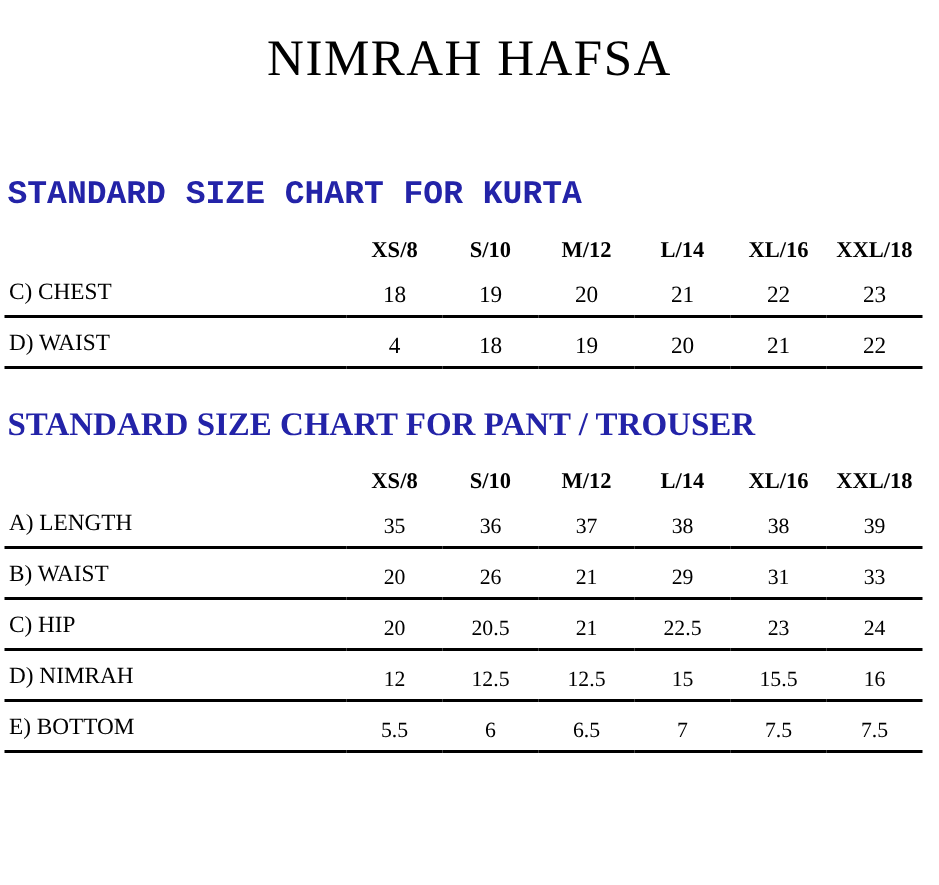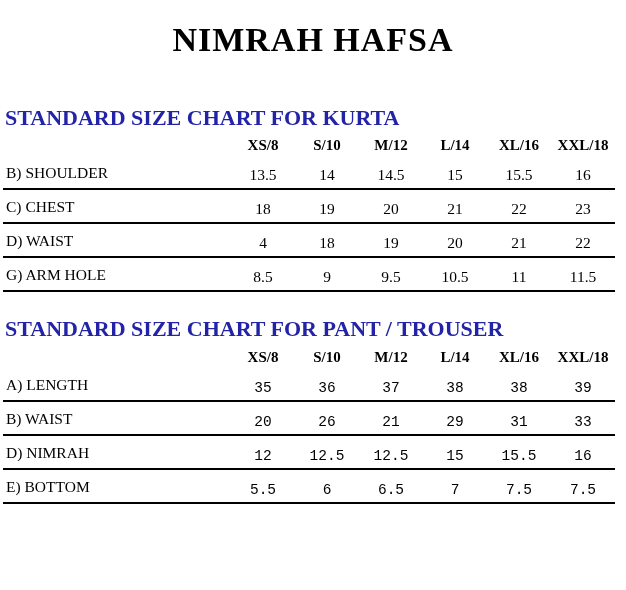--- a/index.html
+++ b/index.html
@@ -15,39 +15,39 @@
     color: #000000;
   }
   .page {
     width: 626px;
     height: 590px;
     position: relative;
   }
   .brand-title {
     margin: 20px 0 0 0;
     font-size: 34px;
-    font-weight: bold;
+    font-weight: normal;
     text-align: center;
     letter-spacing: 1px;
     line-height: 1.2;
     font-family: "Liberation Serif", serif;
   }
   .section-heading {
     margin: 0 0 0 5px;
     font-size: 22px;
     font-weight: bold;
     color: #2323A8;
     line-height: 1.2;
     font-family: "Liberation Serif", serif;
   }
-  .heading-kurta { margin-top: 44px; }
+  .heading-kurta { margin-top: 56px; font-family: Liberation Mono, monospace; }
   .heading-pant  { margin-top: 24px; }
   table.size-table {
     width: 612px;
-    margin: 0 0 0 3px;
+    margin: 10px 0 0 3px;
     border-collapse: collapse;
     table-layout: fixed;
   }
   table.size-table col.c-label { width: 228px; }
   table.size-table col.c-val   { width: 64px; }
   table.size-table th {
     font-size: 15px;
     font-weight: bold;
     text-align: center;
     vertical-align: bottom;
@@ -71,21 +71,21 @@
   table.size-table td.lbl {
     text-align: left;
     padding-left: 3px;
     padding-bottom: 6px;
     font-family: "Liberation Serif", serif;
   }
   table.kurta-table td.val {
     font-family: "Liberation Serif", serif;
   }
   table.pant-table td.val {
-    font-family: Liberation Mono, monospace;
+    font-family: Liberation Serif, serif;
     font-size: 14.5px;
   }
 </style>
 </head>
 <body>
 
 <div class="page">
 
   <h1 class="brand-title">NIMRAH HAFSA</h1>
 
@@ -107,54 +107,36 @@
           <th>XS/8</th>
           <th>S/10</th>
           <th>M/12</th>
           <th>L/14</th>
           <th>XL/16</th>
           <th>XXL/18</th>
         </tr>
       </thead>
       <tbody>
         <tr>
-          <td class="lbl">B) SHOULDER</td>
-          <td class="val">13.5</td>
-          <td class="val">14</td>
-          <td class="val">14.5</td>
-          <td class="val">15</td>
-          <td class="val">15.5</td>
-          <td class="val">16</td>
-        </tr>
-        <tr>
           <td class="lbl">C) CHEST</td>
           <td class="val">18</td>
           <td class="val">19</td>
           <td class="val">20</td>
           <td class="val">21</td>
           <td class="val">22</td>
           <td class="val">23</td>
         </tr>
         <tr>
           <td class="lbl">D) WAIST</td>
           <td class="val">4</td>
           <td class="val">18</td>
           <td class="val">19</td>
           <td class="val">20</td>
           <td class="val">21</td>
           <td class="val">22</td>
-        </tr>
-        <tr>
-          <td class="lbl">G) ARM HOLE</td>
-          <td class="val">8.5</td>
-          <td class="val">9</td>
-          <td class="val">9.5</td>
-          <td class="val">10.5</td>
-          <td class="val">11</td>
-          <td class="val">11.5</td>
         </tr>
       </tbody>
     </table>
   </section>
 
   <section>
     <h2 class="section-heading heading-pant">STANDARD SIZE CHART FOR PANT / TROUSER</h2>
     <table class="size-table pant-table">
       <colgroup>
         <col class="c-label">
@@ -189,20 +171,29 @@
         <tr>
           <td class="lbl">B) WAIST</td>
           <td class="val">20</td>
           <td class="val">26</td>
           <td class="val">21</td>
           <td class="val">29</td>
           <td class="val">31</td>
           <td class="val">33</td>
         </tr>
         <tr>
+          <td class="lbl">C) HIP</td>
+          <td class="val">20</td>
+          <td class="val">20.5</td>
+          <td class="val">21</td>
+          <td class="val">22.5</td>
+          <td class="val">23</td>
+          <td class="val">24</td>
+        </tr>
+        <tr>
           <td class="lbl">D) NIMRAH</td>
           <td class="val">12</td>
           <td class="val">12.5</td>
           <td class="val">12.5</td>
           <td class="val">15</td>
           <td class="val">15.5</td>
           <td class="val">16</td>
         </tr>
         <tr>
           <td class="lbl">E) BOTTOM</td>

